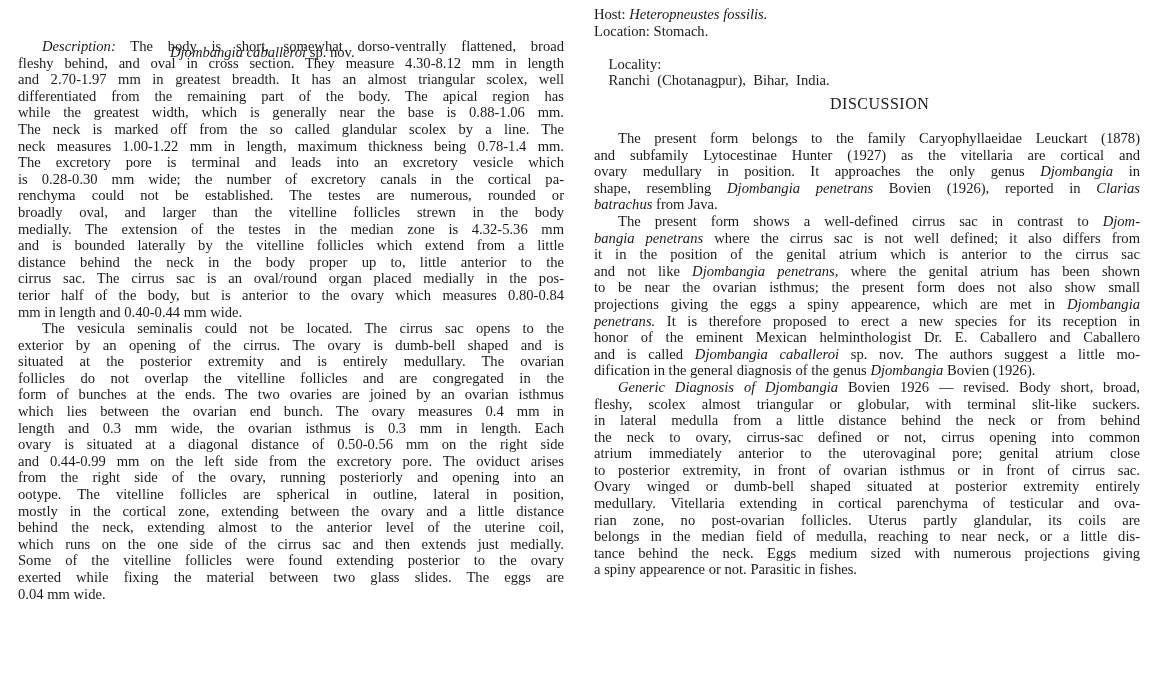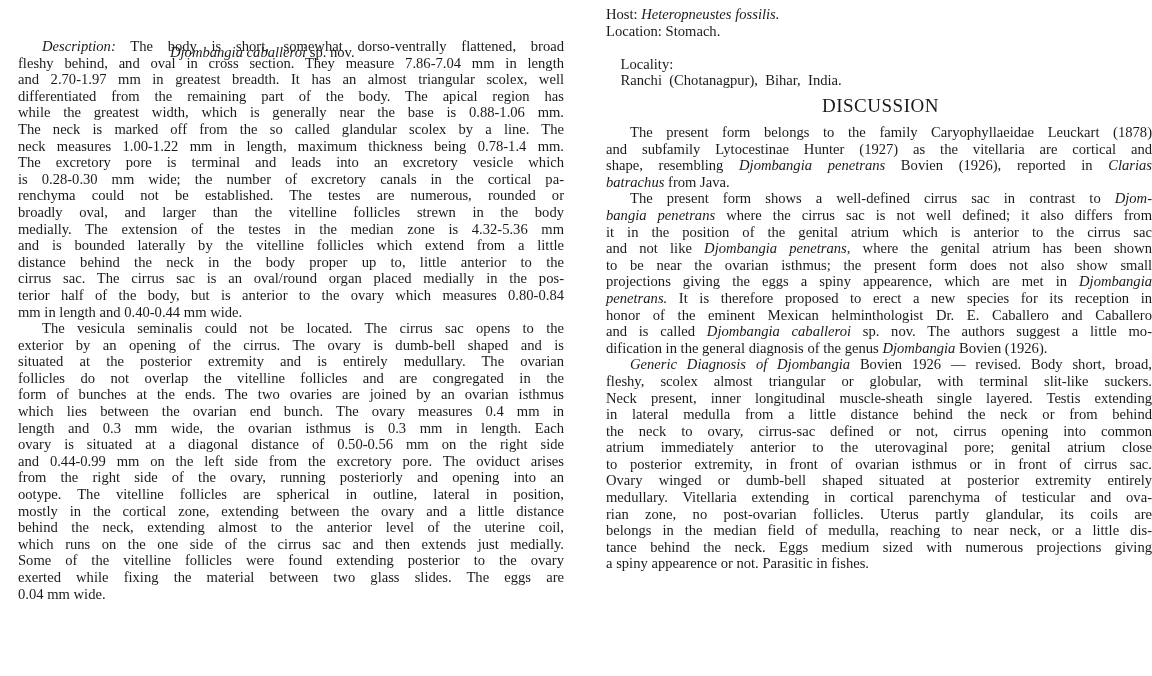--- a/index.html
+++ b/index.html
@@ -7,33 +7,33 @@
          font-family:"Liberation Serif","DejaVu Serif",serif; color:#1a1a1a; }
   .col { position:absolute; top:0; }
   #left { left:18px; width:546px; }
   #right { left:594px; width:546px; }
   .line { display:block; font-size:14.6px; height:16.6px; line-height:16.6px;
           white-space:nowrap; text-align:justify; text-align-last:justify; }
   .line.last { text-align-last:left; }
   .ind { padding-left:24px; }
   .title { position:absolute; top:8px; left:170px; font-size:14.6px;margin-top:36px; }
   .title i { font-style:italic; }
-  .sec-head { position:absolute; top:89px; left:216px; font-size:19px; letter-spacing:0.5px;text-align:center; }
+  .sec-head { position:absolute; top:89px; left:236px; font-size:16px; letter-spacing:0.5px;text-align:center; }
   em { font-style:italic; }
 </style>
 </head>
 <body>
 
 <div class="title">
   <i>Djombangia caballeroi</i><span> sp. nov.</span>
 </div>
 
 <div id="left" class="col" style="top:38px;">
     <div class="line ind"><em>Description:</em><span> The body is short, somewhat dorso-ventrally flattened, broad</span></div>
-    <div class="line">fleshy behind, and oval in cross section. They measure 7.86-7.04 mm in length</div>
+    <div class="line">fleshy behind, and oval in cross section. They measure 4.30-8.12 mm in length</div>
     <div class="line">and 2.70-1.97 mm in greatest breadth. It has an almost triangular scolex, well</div>
     <div class="line">differentiated from the remaining part of the body. The apical region has</div>
     <div class="line">while the greatest width, which is generally near the base is 0.88-1.06 mm.</div>
     <div class="line">The neck is marked off from the so called glandular scolex by a line. The</div>
     <div class="line">neck measures 1.00-1.22 mm in length, maximum thickness being 0.78-1.4 mm.</div>
     <div class="line">The excretory pore is terminal and leads into an excretory vesicle which</div>
     <div class="line">is 0.28-0.30 mm wide; the number of excretory canals in the cortical pa-</div>
     <div class="line">renchyma could not be established. The testes are numerous, rounded or</div>
     <div class="line">broadly oval, and larger than the vitelline follicles strewn in the body</div>
     <div class="line">medially. The extension of the testes in the median zone is 4.32-5.36 mm</div>
@@ -54,52 +54,52 @@
     <div class="line">from the right side of the ovary, running posteriorly and opening into an</div>
     <div class="line">ootype. The vitelline follicles are spherical in outline, lateral in position,</div>
     <div class="line">mostly in the cortical zone, extending between the ovary and a little distance</div>
     <div class="line">behind the neck, extending almost to the anterior level of the uterine coil,</div>
     <div class="line">which runs on the one side of the cirrus sac and then extends just medially.</div>
     <div class="line">Some of the vitelline follicles were found extending posterior to the ovary</div>
     <div class="line">exerted while fixing the material between two glass slides. The eggs are</div>
     <div class="line last">0.04 mm wide.</div>
   </div>
 
-<div id="right" class="col" style="top:6px;margin-left:12px;">
+<div id="right" class="col" style="top:6px;">
   <div class="line last">
     <span>Host:</span>
     <em>Heteropneustes fossilis.</em>
   </div>
   <div class="line last">
     <span>Location:</span>
     <span>Stomach.</span>
   </div>
   <div class="line last" style="white-space:pre;">
     <span>Locality:</span>
     <span>Ranchi  (Chotanagpur),  Bihar,  India.</span>
   </div>
   <div class="sec-head">DISCUSSION</div>
-  <div id="disc-body" style="position:absolute; top:118px; left:0; width:546px;">
+  <div id="disc-body" style="position:absolute; top:124px; left:0; width:546px;">
       <div class="line ind"><span>The present form belongs to the family Caryophyllaeidae Leuckart (1878)</span></div>
       <div class="line"><span>and subfamily Lytocestinae Hunter (1927) as the vitellaria are cortical and</span></div>
+      <div class="line"><span>ovary medullary in position. It approaches the only genus </span><em>Djombangia</em><span> in</span></div>
       <div class="line"><span>shape, resembling </span><em>Djombangia penetrans</em><span> Bovien (1926), reported in </span><em>Clarias</em></div>
       <div class="line last"><em>batrachus</em><span> from Java.</span></div>
       <div class="line ind"><span>The present form shows a well-defined cirrus sac in contrast to </span><em>Djom-</em></div>
       <div class="line"><em>bangia penetrans</em><span> where the cirrus sac is not well defined; it also differs from</span></div>
       <div class="line"><span>it in the position of the genital atrium which is anterior to the cirrus sac</span></div>
       <div class="line"><span>and not like </span><em>Djombangia penetrans,</em><span> where the genital atrium has been shown</span></div>
       <div class="line"><span>to be near the ovarian isthmus; the present form does not also show small</span></div>
       <div class="line"><span>projections giving the eggs a spiny appearence, which are met in </span><em>Djombangia</em></div>
       <div class="line"><em>penetrans.</em><span> It is therefore proposed to erect a new species for its reception in</span></div>
       <div class="line"><span>honor of the eminent Mexican helminthologist Dr. E. Caballero and Caballero</span></div>
       <div class="line"><span>and is called </span><em>Djombangia caballeroi</em><span> sp. nov. The authors suggest a little mo-</span></div>
       <div class="line last"><span>dification in the general diagnosis of the genus </span><em>Djombangia</em><span> Bovien (1926).</span></div>
       <div class="line ind"><em>Generic Diagnosis of Djombangia</em><span> Bovien 1926 — revised. Body short, broad,</span></div>
       <div class="line"><span>fleshy, scolex almost triangular or globular, with terminal slit-like suckers.</span></div>
-      <div class="line"><span>Neck present, inner longitudinal muscle-sheath single layered. Testis extending</span></div>
       <div class="line"><span>in lateral medulla from a little distance behind the neck or from behind</span></div>
       <div class="line"><span>the neck to ovary, cirrus-sac defined or not, cirrus opening into common</span></div>
       <div class="line"><span>atrium immediately anterior to the uterovaginal pore; genital atrium close</span></div>
       <div class="line"><span>to posterior extremity, in front of ovarian isthmus or in front of cirrus sac.</span></div>
       <div class="line"><span>Ovary winged or dumb-bell shaped situated at posterior extremity entirely</span></div>
       <div class="line"><span>medullary. Vitellaria extending in cortical parenchyma of testicular and ova-</span></div>
       <div class="line"><span>rian zone, no post-ovarian follicles. Uterus partly glandular, its coils are</span></div>
       <div class="line"><span>belongs in the median field of medulla, reaching to near neck, or a little dis-</span></div>
       <div class="line"><span>tance behind the neck. Eggs medium sized with numerous projections giving</span></div>
       <div class="line last"><span>a spiny appearence or not. Parasitic in fishes.</span></div>

